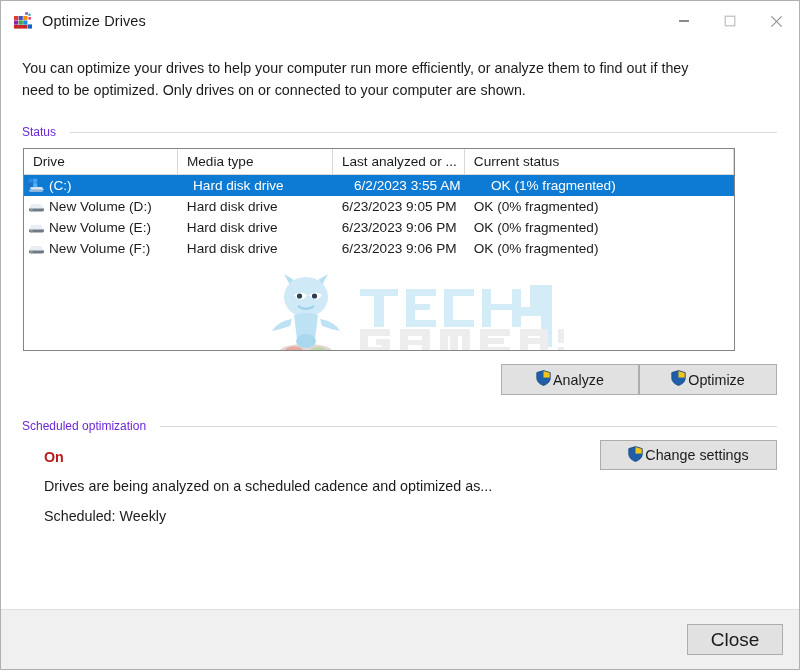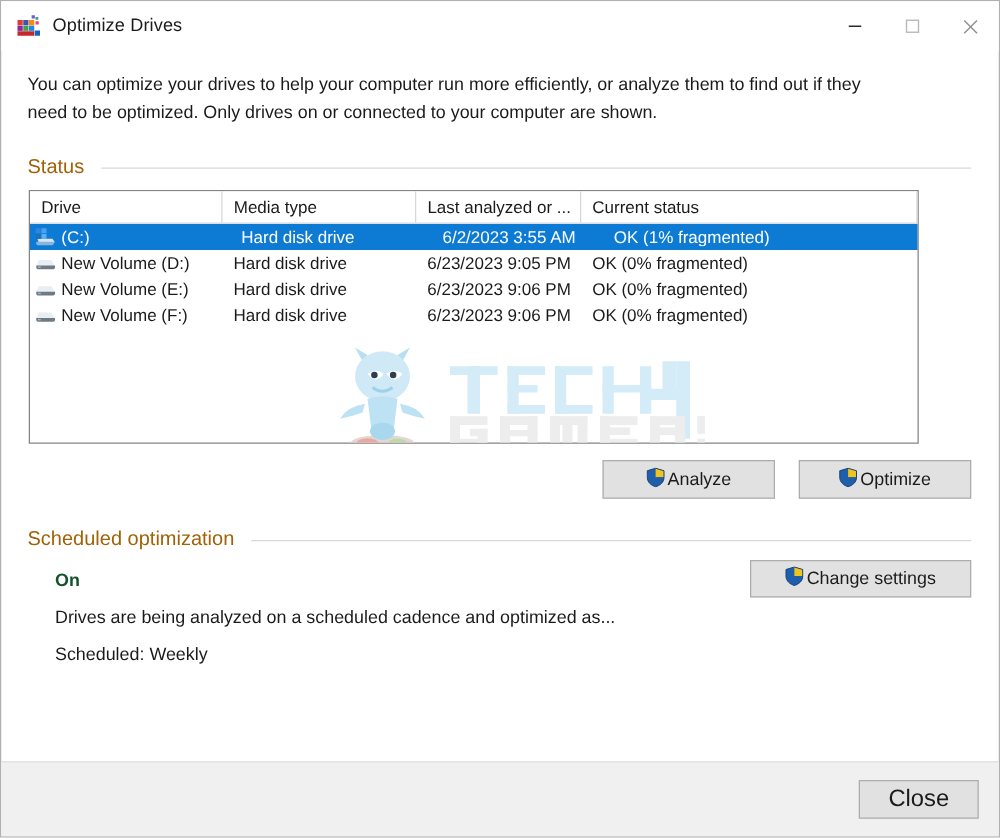--- a/index.html
+++ b/index.html
@@ -80,22 +80,22 @@
   }
   #intro div { white-space: nowrap; }
 
   
   .group-head {
     display: flex;
     align-items: center;
     margin-top: 24px;
   }
   .group-head .glabel {
-    font-size: 16px;
-    color: #a16207;
+    font-size: 12px;
+    color: #6d28d9;
     white-space: nowrap;
   }
   .group-head .grule {
     flex: 1 1 auto;
     height: 1px;
     background: #d9d9d9;
     margin-left: 14px;
     margin-right: 1px;
   }
 
@@ -177,21 +177,20 @@
     z-index: 1;
     pointer-events: none;
   }
 
   
   #action-row {
     display: flex;
     justify-content: flex-end;
     margin-top: 13px;
     margin-right: 1px;
-    gap: 19px;
   }
   .btn {
     background: #e1e1e1;
     border: 1px solid #adadad;
     font-size: 14.3px;
     color: #1b1b1b;
     display: flex;
     align-items: center;
     justify-content: center;
     box-sizing: border-box;
@@ -204,21 +203,21 @@
 
   
   #sched-body {
     position: relative;
     margin-top: 16px;
     padding-left: 22px;
   }
   #sched-on {
     font-size: 14.3px;
     font-weight: bold;
-    color: #14532d;
+    color: #b91c1c;
   }
   #sched-desc {
     font-size: 14.3px;
     color: #1b1b1b;
     margin-top: 13px;
   }
   #sched-freq {
     font-size: 14.3px;
     color: #1b1b1b;
     margin-top: 14px;

